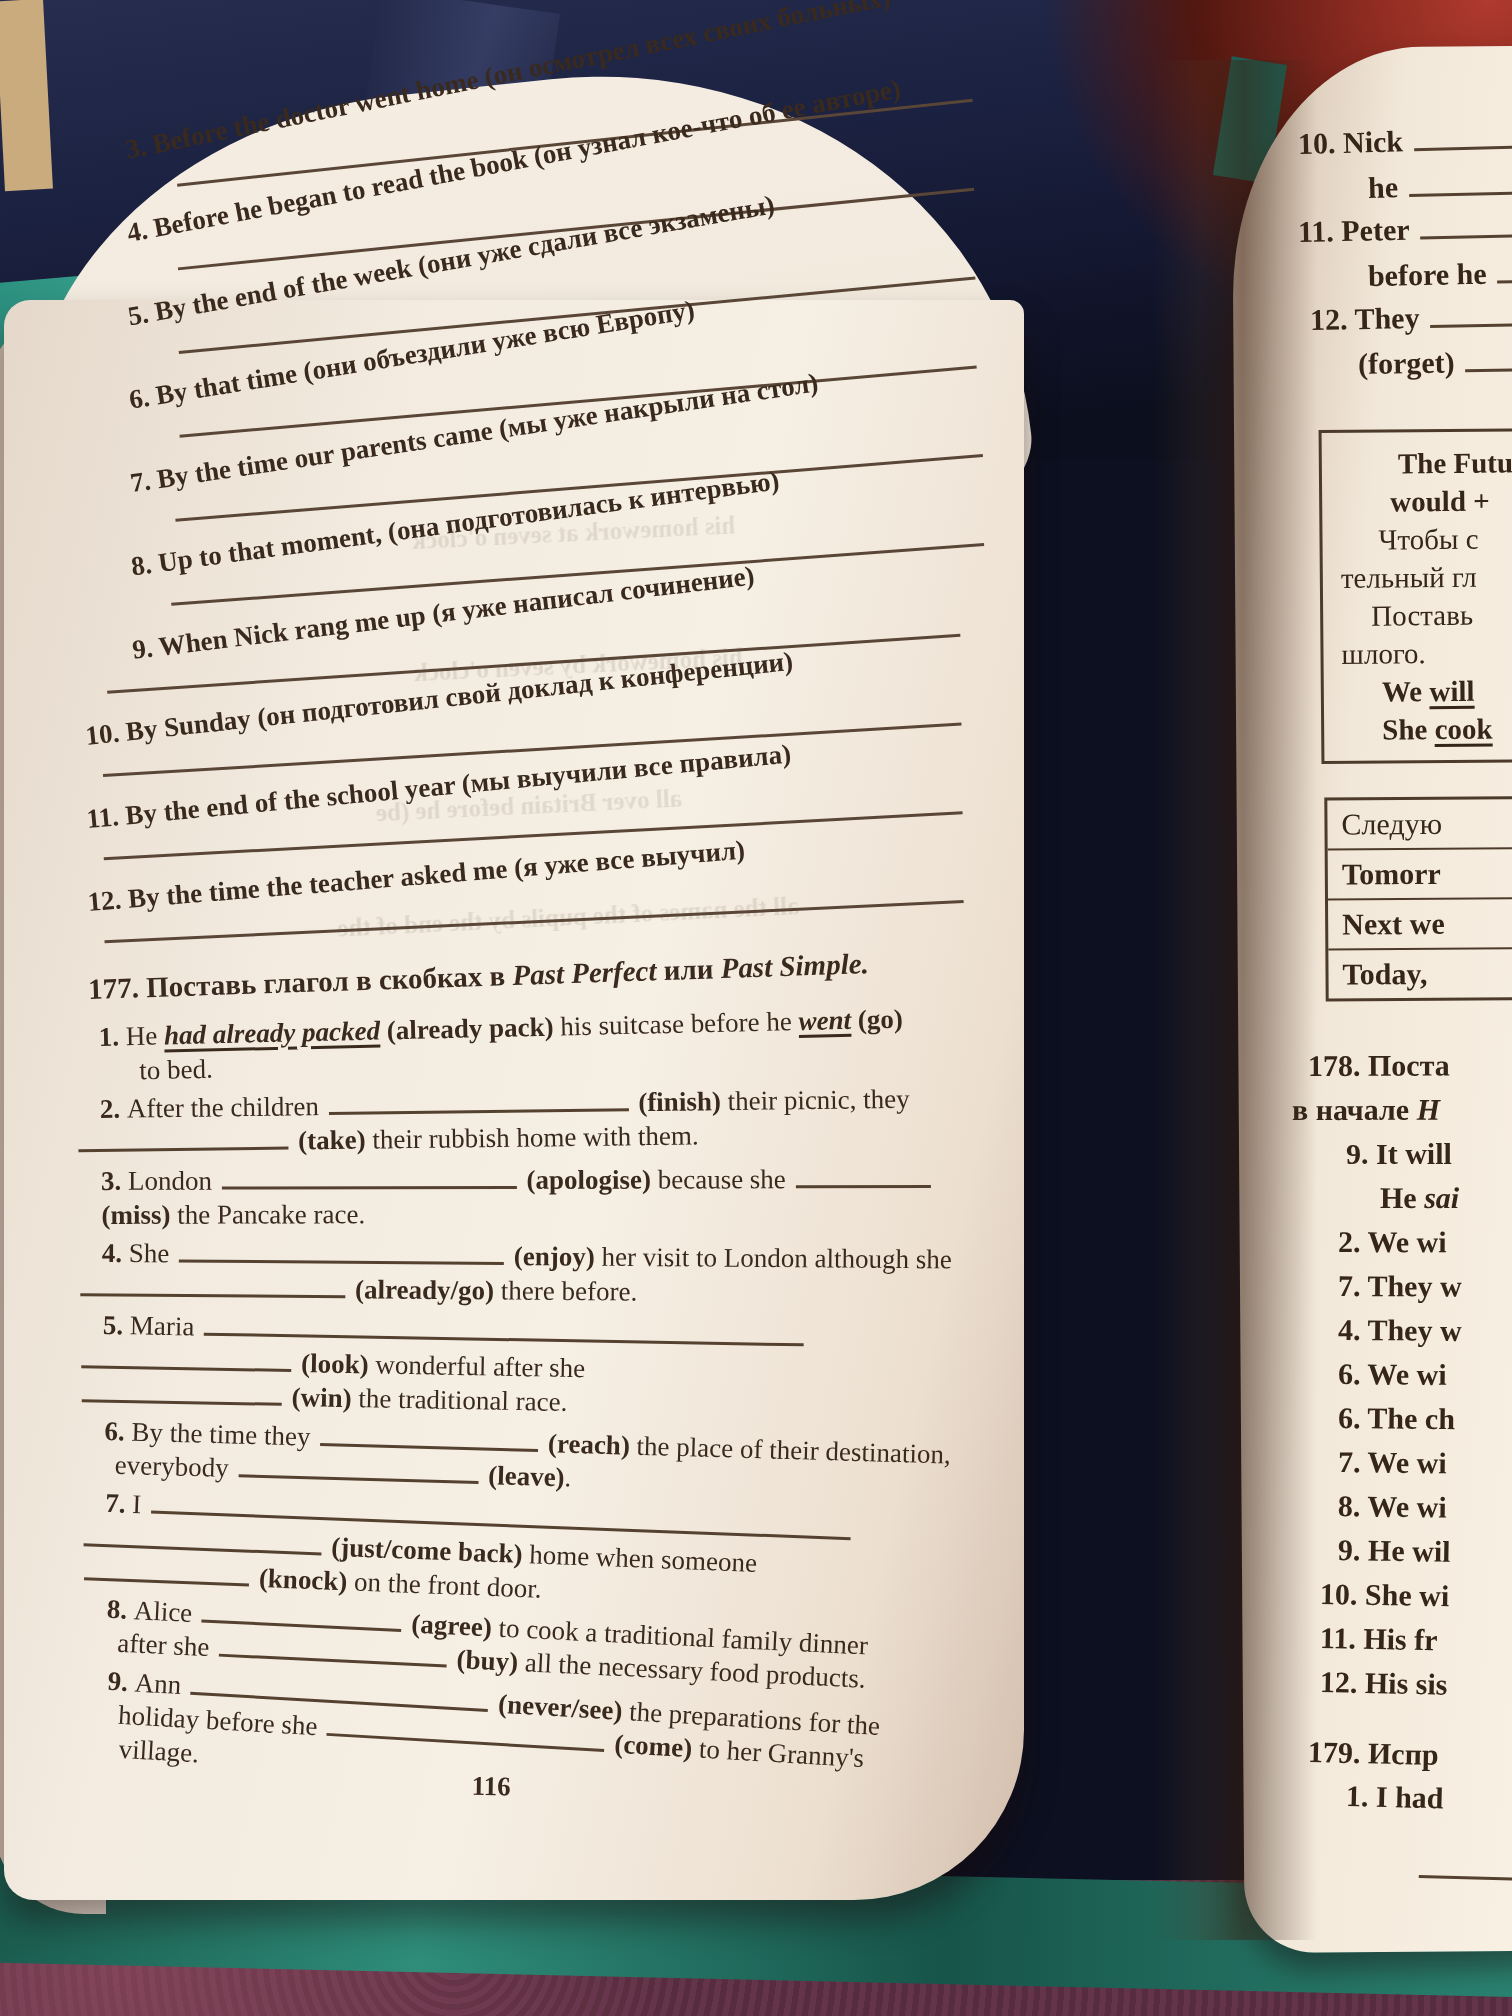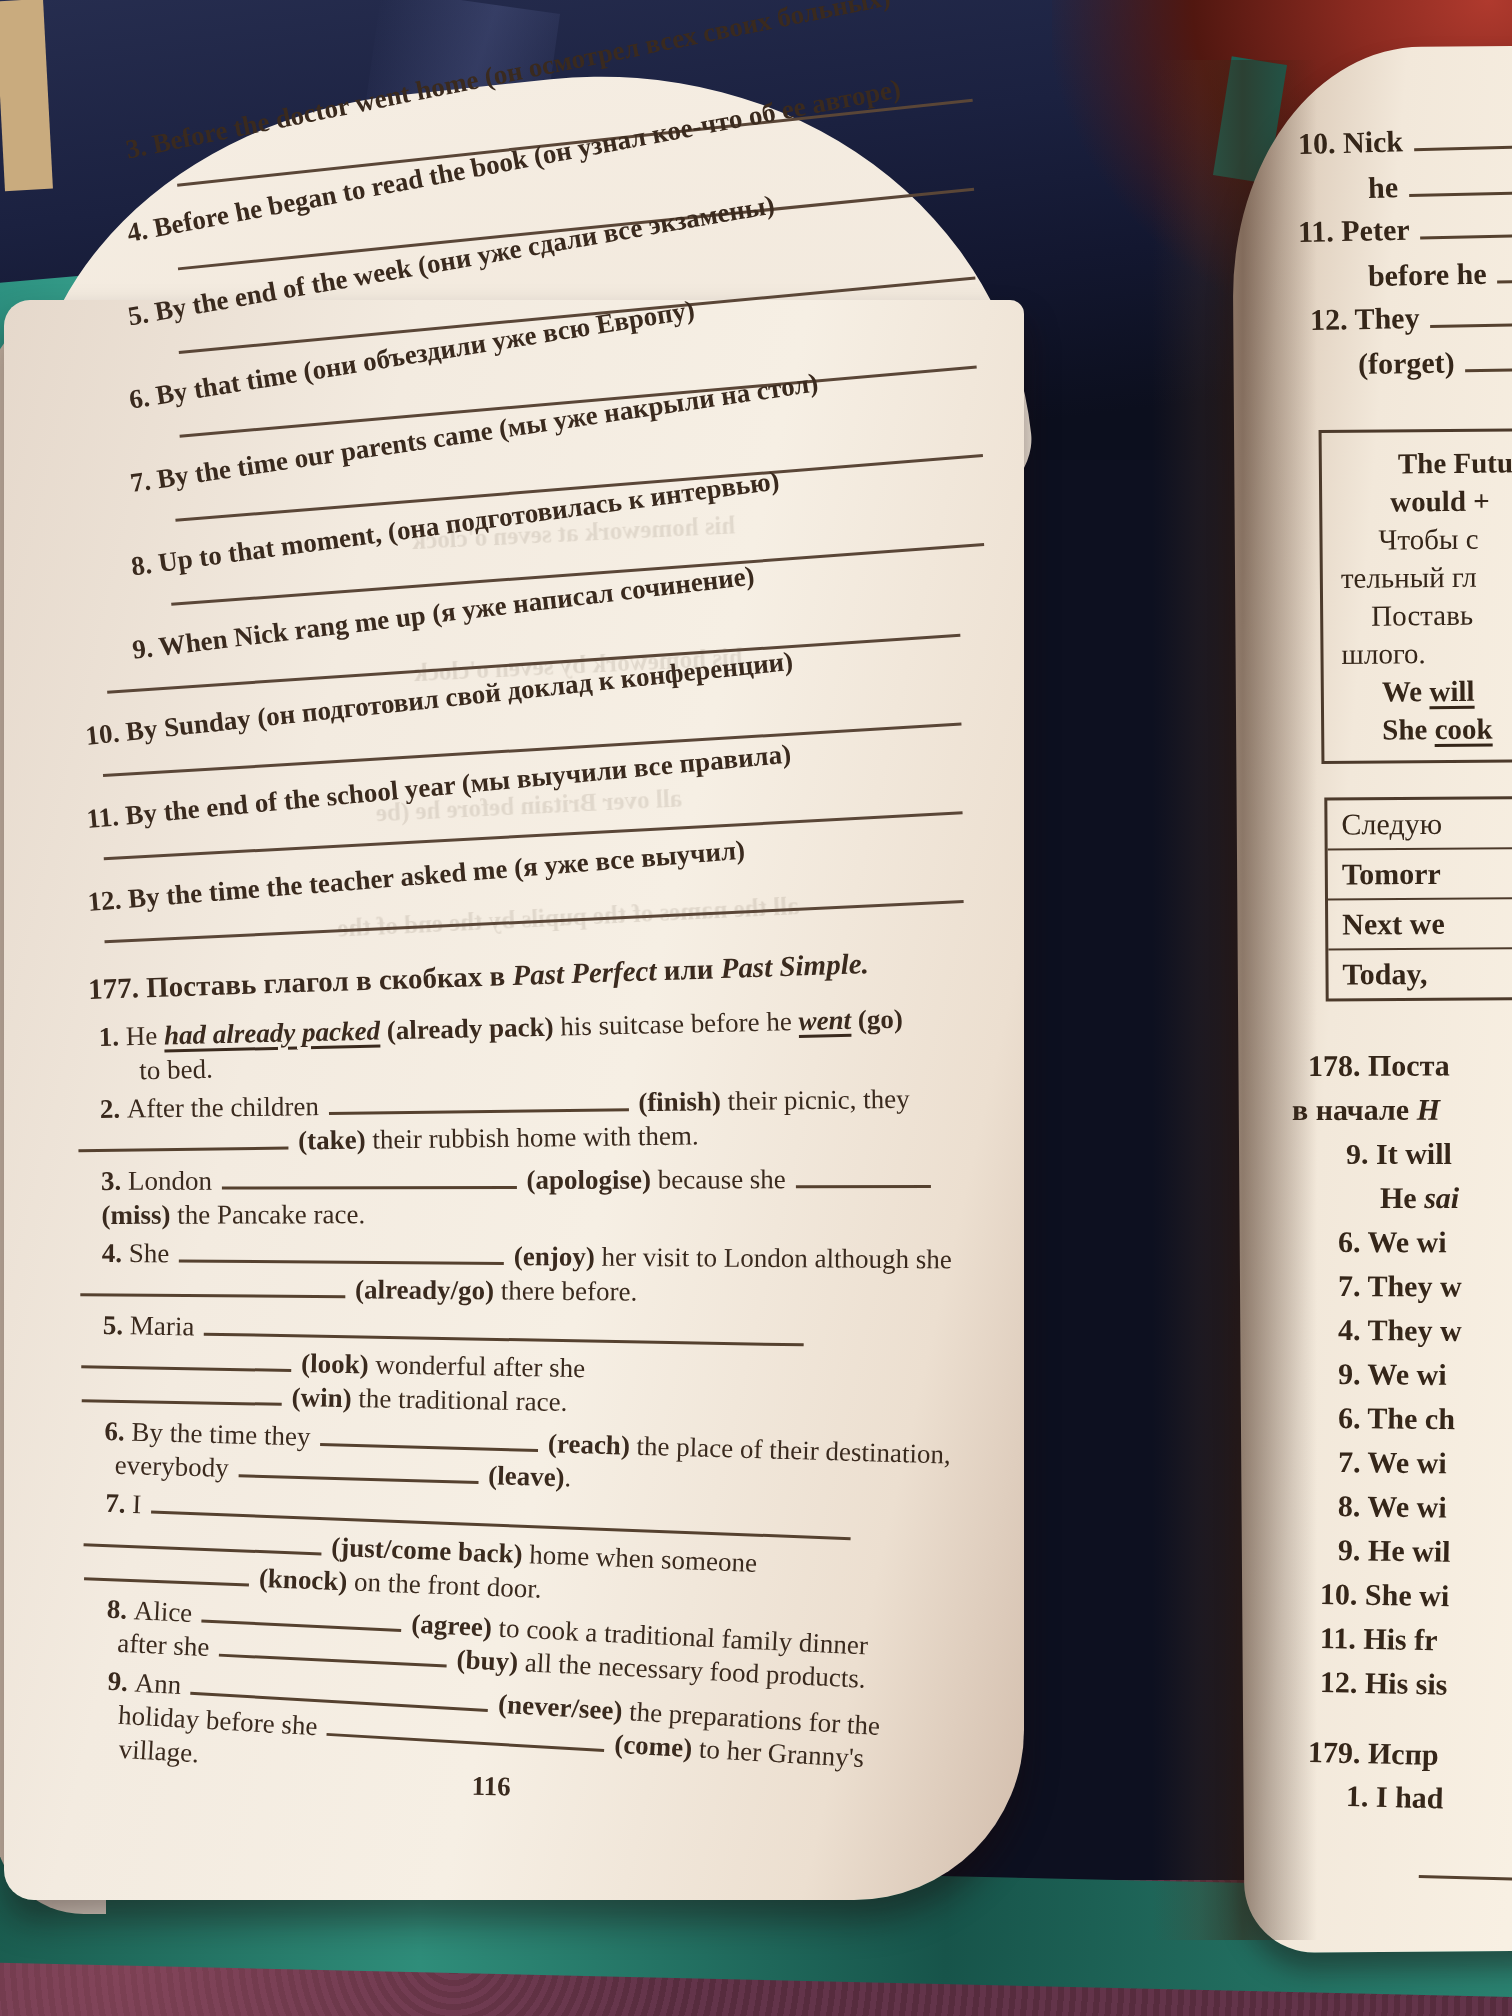--- a/index.html
+++ b/index.html
@@ -221,24 +221,24 @@
         <div class="trow"><span>Следую</span></div>
         <div class="trow"><span class="s-b">Tomorr</span></div>
         <div class="trow"><span class="s-b">Next we</span></div>
         <div class="trow"><span class="s-b">Today,</span></div>
       </div>
       <div class="gap" style="height: 44px;"></div>
       <div class="row" style="--r: -0.19999999999999973deg; margin-left: 28px;"><span class="s-b">178. Поста</span></div>
       <div class="row" style="--r: -0.09999999999999987deg; margin-left: 12px;"><span class="s-b">в начале </span><span class="s-b s-i">H</span></div>
       <div class="row" style="--r: 2.220446049250313e-16deg; margin-left: 66px;"><span class="s-b">9. It will</span></div>
       <div class="row" style="--r: 0.10000000000000009deg; margin-left: 100px;"><span class="s-b">He </span><span class="s-b s-i">sai</span></div>
-      <div class="row" style="--r: 0.20000000000000018deg; margin-left: 58px;"><span class="s-b">6. We wi</span></div>
+      <div class="row" style="--r: 0.20000000000000018deg; margin-left: 58px;"><span class="s-b">2. We wi</span></div>
       <div class="row" style="--r: 0.30000000000000027deg; margin-left: 58px;"><span class="s-b">7. They w</span></div>
       <div class="row" style="--r: 0.40000000000000013deg; margin-left: 58px;"><span class="s-b">4. They w</span></div>
-      <div class="row" style="--r: 0.5000000000000002deg; margin-left: 58px;"><span class="s-b">9. We wi</span></div>
+      <div class="row" style="--r: 0.5000000000000002deg; margin-left: 58px;"><span class="s-b">6. We wi</span></div>
       <div class="row" style="--r: 0.6000000000000001deg; margin-left: 58px;"><span class="s-b">6. The ch</span></div>
       <div class="row" style="--r: 0.7000000000000002deg; margin-left: 58px;"><span class="s-b">7. We wi</span></div>
       <div class="row" style="--r: 0.8000000000000003deg; margin-left: 58px;"><span class="s-b">8. We wi</span></div>
       <div class="row" style="--r: 0.9000000000000004deg; margin-left: 58px;"><span class="s-b">9. He wil</span></div>
       <div class="row" style="--r: 1.0000000000000004deg; margin-left: 40px;"><span class="s-b">10. She wi</span></div>
       <div class="row" style="--r: 1.1deg; margin-left: 40px;"><span class="s-b">11. His fr</span></div>
       <div class="row" style="--r: 1.2000000000000002deg; margin-left: 40px;"><span class="s-b">12. His sis</span></div>
       <div class="gap" style="height: 26px;"></div>
       <div class="row" style="--r: 1.3000000000000003deg; margin-left: 28px;"><span class="s-b">179. Испр</span></div>
       <div class="row" style="--r: 1.4000000000000004deg; margin-left: 66px;"><span class="s-b">1. I had </span></div>

